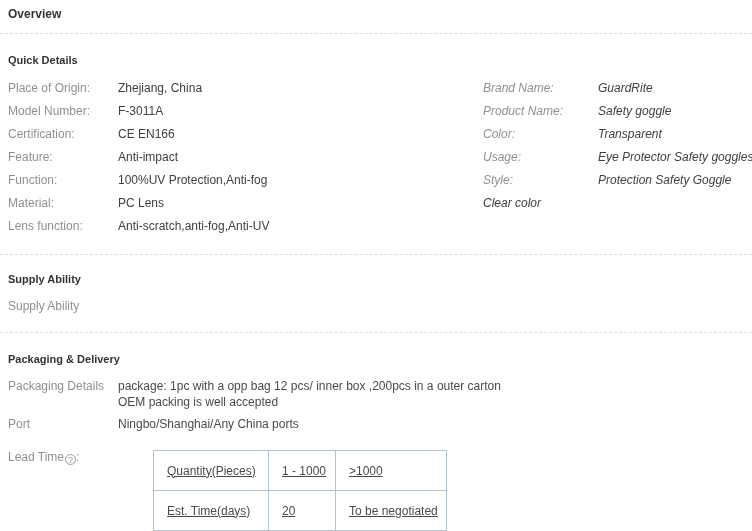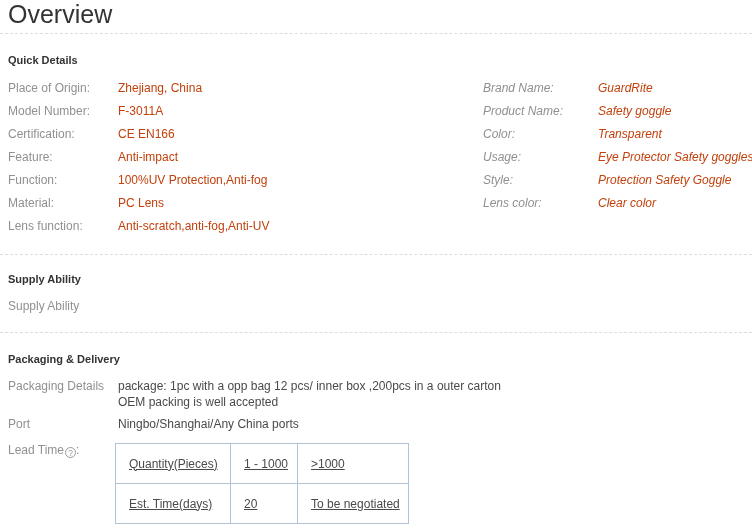--- a/index.html
+++ b/index.html
@@ -7,22 +7,22 @@
   body {
     width: 752px;
     height: 531px;
     font-family: "Liberation Sans", sans-serif;
     font-size: 12px;
     color: #4a4a4a;
     overflow: hidden;
     position: relative;
   }
   .page-title {
-    font-size: 25px;
-    font-weight: 400;
+    font-size: 12px;
+    font-weight: 700;
     color: #333333;
     line-height: 22px;
     margin: 3px 0 0 8px;
   }
   .dashed {
     border-top: 1px dashed #dddddd;
     width: 752px;
   }
   .dashed.d1 { margin-top: 8px; }
   .dashed.d2 { margin-top: 16px; }
@@ -38,33 +38,33 @@
   .sa-heading { margin-top: 16px; }
   .pd-heading { margin-top: 18px; }
 
   
   .qd-cols { display: flex; margin-top: 9px; }
   .qd-col-left  { width: 475px; flex: 0 0 475px; }
   .qd-col-right { flex: 1 1 auto; font-style: italic; }
   .qd-row { display: flex; height: 23px; line-height: 23px; }
   .qd-row .lbl { color: #909090; flex: 0 0 110px; }
   .qd-col-right .qd-row .lbl { flex: 0 0 115px; }
-  .qd-row .val { color: #c2410c; white-space: nowrap; }
+  .qd-row .val { color: #404040; white-space: nowrap; }
 
   
   .sa-row { display: flex; height: 23px; line-height: 23px; margin-top: 8px; }
   .sa-row .lbl { color: #909090; flex: 0 0 110px; }
 
   
   .pk-rows { margin-top: 11px; }
   .pk-row { display: flex; line-height: 16px; }
   .pk-row .lbl { color: #909090; flex: 0 0 110px; }
   .pk-row .val { color: #4a4a4a; }
   .pk-row.port-row { margin-top: 6px; }
-  .pk-row.lead-row { margin-top: 10px; }
+  .pk-row.lead-row { margin-top: 17px; gap: 38px; }
   .lead-row .lbl { flex: 0 0 107px; }
 
   .help-icon {
     display: inline-block;
     width: 11px;
     height: 11px;
     border: 1px solid #9a9a9a;
     border-radius: 50%;
     color: #9a9a9a;
     font-size: 9px;
@@ -147,21 +147,20 @@
       </div>
       <div class="qd-row">
         <span class="lbl">Usage:</span>
         <span class="val">Eye Protector Safety goggles</span>
       </div>
       <div class="qd-row">
         <span class="lbl">Style:</span>
         <span class="val">Protection Safety Goggle</span>
       </div>
       <div class="qd-row">
-        <span class="lbl">Lens color:</span>
         <span class="val">Clear color</span>
       </div>
     </div>
   </div>
 </div>
 
 <div class="dashed d2"></div>
 
 <div class="section">
   <h2 class="section-heading sa-heading">Supply Ability</h2>

